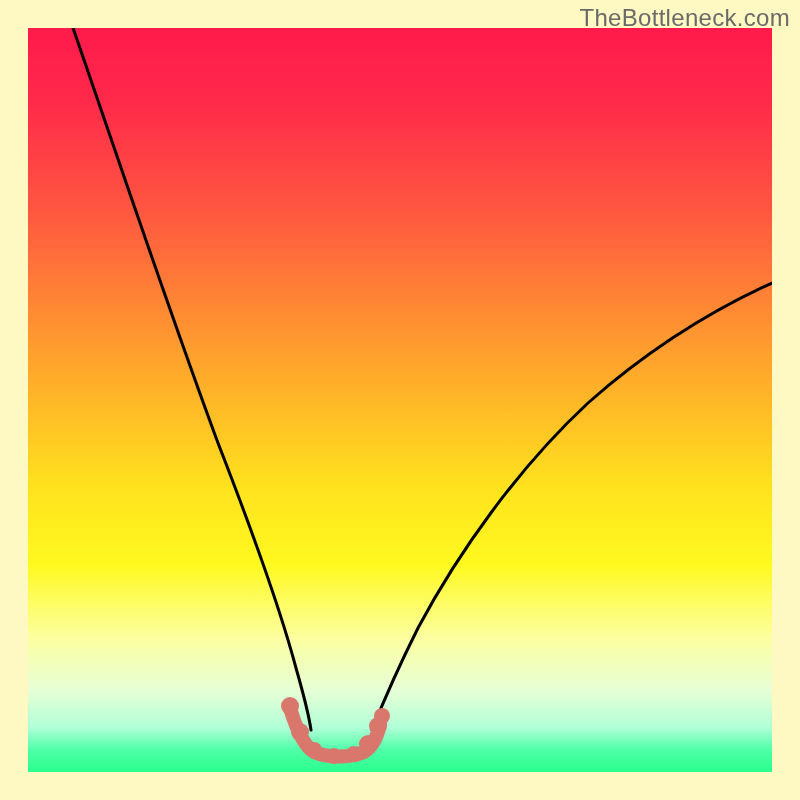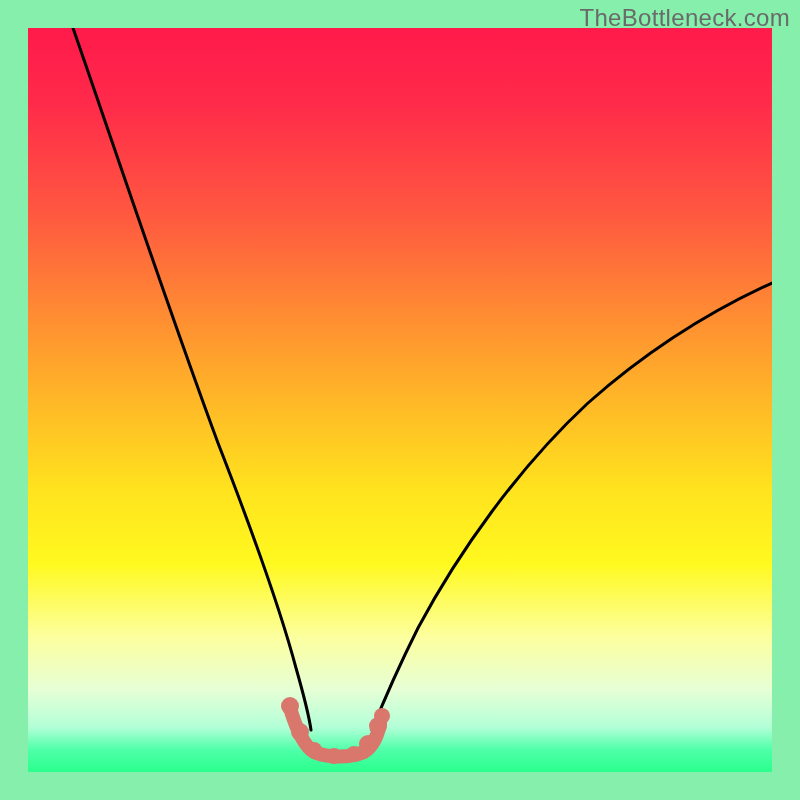--- a/index.html
+++ b/index.html
@@ -1,21 +1,21 @@
 <!DOCTYPE html>
 <html><head>
 <meta charset="utf-8">
 <style>
   * { margin: 0; padding: 0; box-sizing: border-box; }
   html, body { width: 800px; height: 800px; overflow: hidden; background: #000; }
   .frame {
     position: absolute;
     left: 0; top: 0;
     width: 800px; height: 800px;
-    background: #86efac;
+    background: #fef9c3;
   }
   .plot {
     position: absolute;
     left: 28px; top: 28px;
     width: 744px; height: 744px;
     background: linear-gradient(to bottom,
       #ff1a4b 0%,
       #ff2a4a 10%,
       #ff5840 25%,
       #ff8a33 38%,

